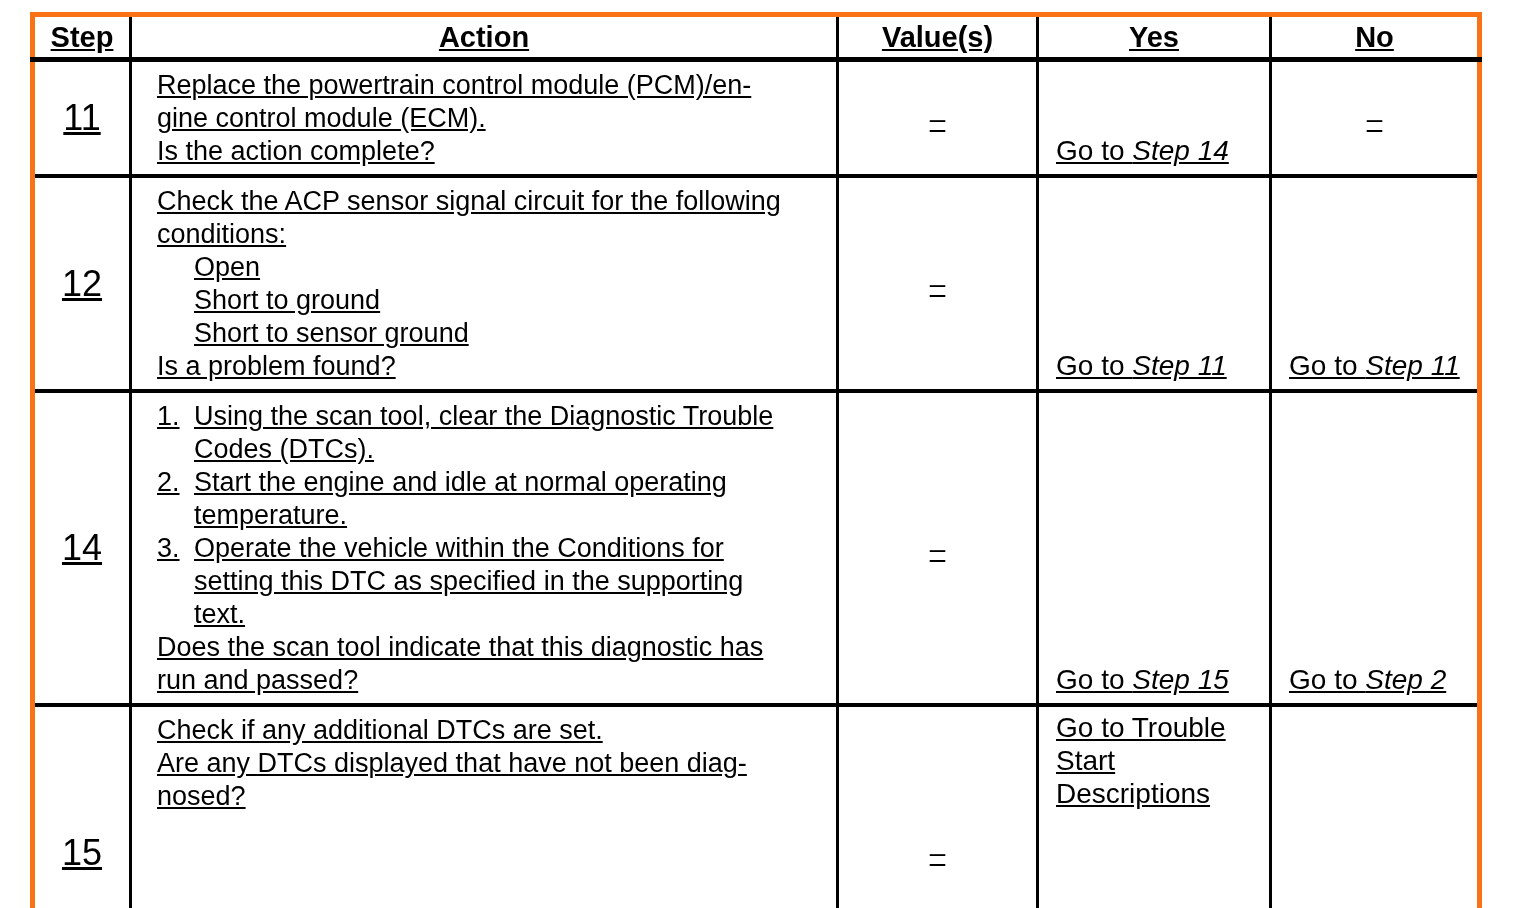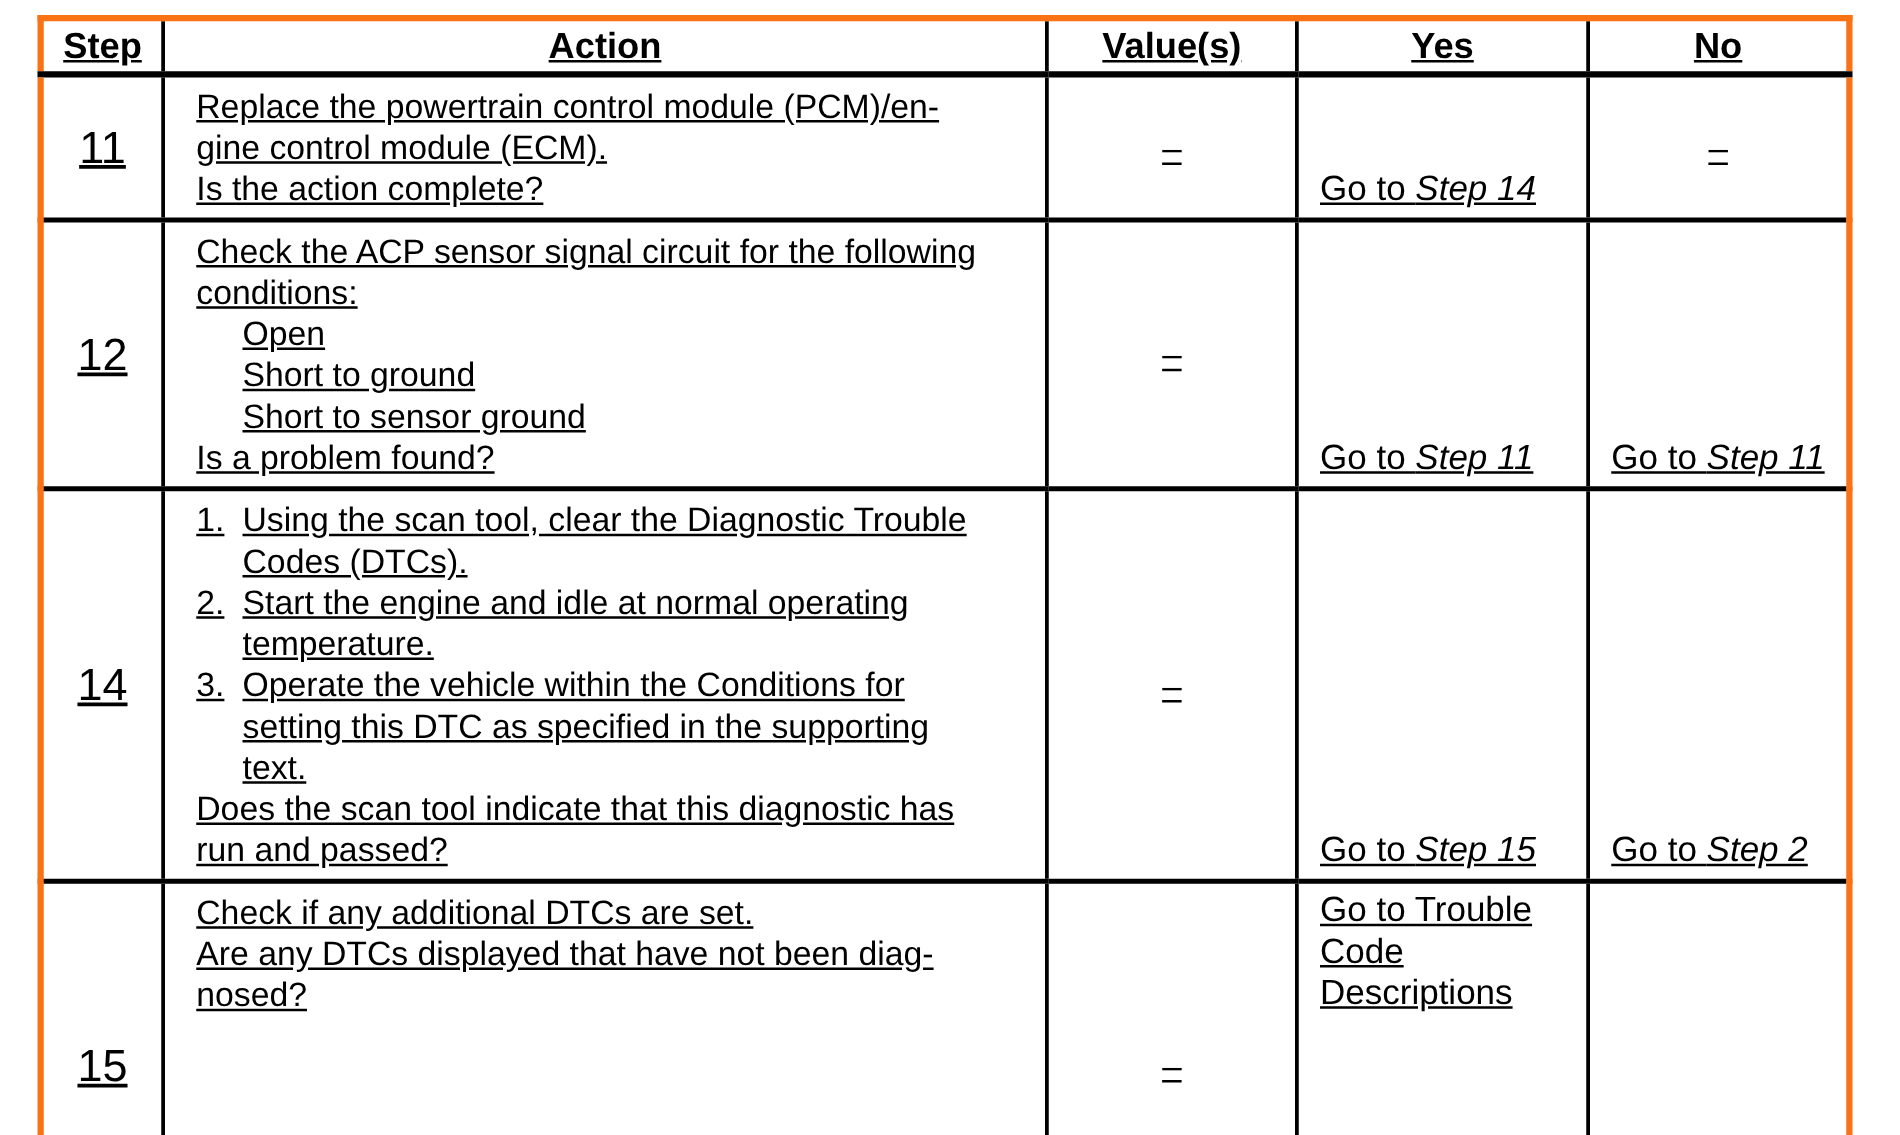--- a/index.html
+++ b/index.html
@@ -191,21 +191,21 @@
             <div class="blk para">
               <span class="line">Are any DTCs displayed that have not been diag-</span>
               <span class="line">nosed?</span>
             </div>
           </td>
           <td class="c-nav va-mid al-c">
             <div class="nav-line">–</div>
           </td>
           <td class="c-nav va-top al-l">
             <div class="nav-line">Go to Trouble</div>
-            <div class="nav-line">Code</div>
+            <div class="nav-line">Start</div>
             <div class="nav-line">Descriptions</div>
           </td>
           <td class="c-nav va-bot al-l">
             <div class="nav-line">System OK</div>
           </td>
         </tr>
       </tbody>
   </table>
 </div>
 

